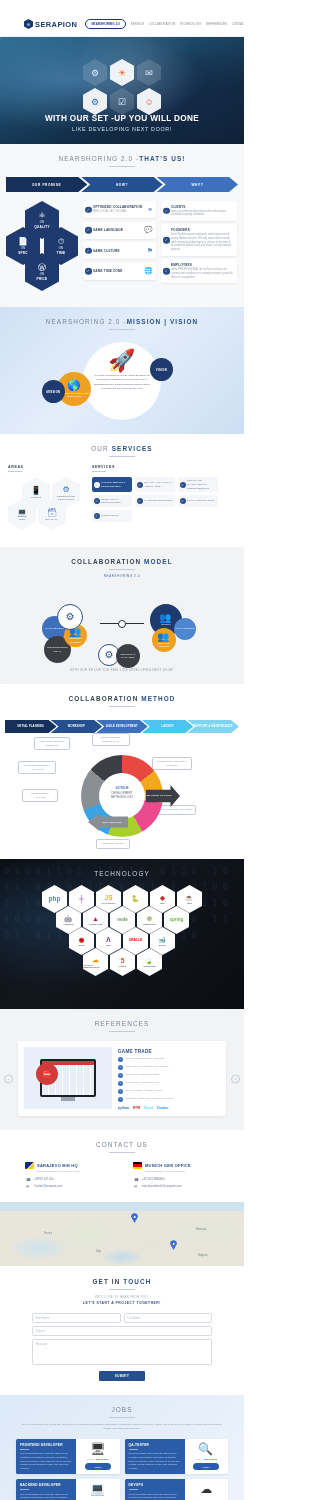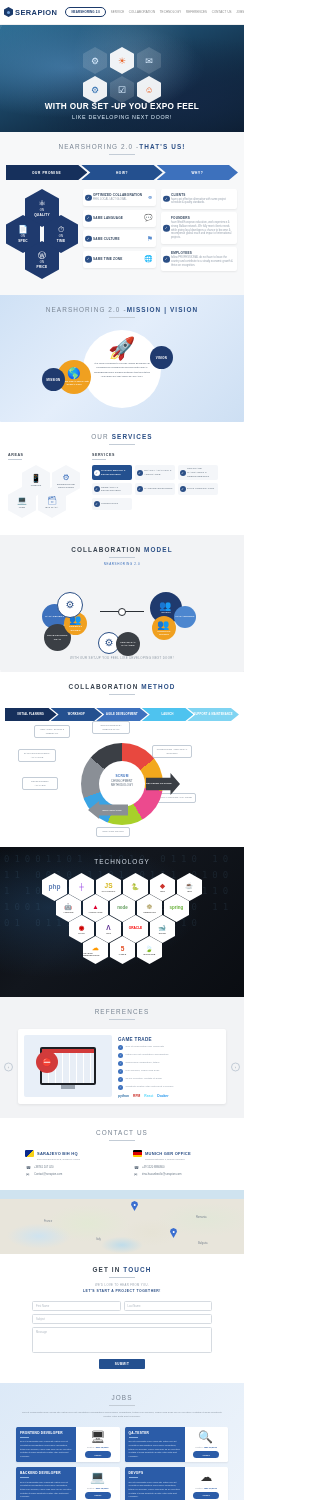--- a/index.html
+++ b/index.html
@@ -7,22 +7,23 @@
     width:244px; height:1500px; overflow:hidden;
     font-family:"Liberation Sans", sans-serif;
     background:#ffffff; color:#333;
     -webkit-font-smoothing:antialiased;
   }
   .page { width:244px; position:relative; }
 
   
   .header {
     height:25px; background:#fff; display:flex; align-items:center;
-    padding:0 4px; gap:5px; position:relative; z-index:20;
+    padding:0 24px; gap:5px; position:relative; z-index:20;
     border-bottom:1px solid #f0f0f0;
+    margin-top:12px;
   }
   .logo { display:flex; align-items:center; gap:2px; }
   .logo-mark {
     width:9px; height:10px; background:#1b3a6b;
     clip-path:polygon(50% 0%,100% 25%,100% 75%,50% 100%,0% 75%,0% 25%);
     display:flex; align-items:center; justify-content:center;
   }
   .logo-mark i { width:3px;height:3px;border-radius:50%;background:#6f9fd8; display:block;}
   .logo-text { font-size:7.5px; font-weight:bold; letter-spacing:.4px; color:#1b3a6b; }
   .nav { display:flex; align-items:center; gap:4.5px; margin-left:3px; }
@@ -457,21 +458,21 @@
     <div class="hero-figure">
       <div class="hex-cluster">
         <span class="hx">⚙</span>
         <span class="hx accent">☀</span>
         <span class="hx">✉</span>
         <span class="hx accent2">⚙</span>
         <span class="hx">☑</span>
         <span class="hx accent">☺</span>
       </div>
     </div>
-    <h1>WITH OUR SET -UP YOU EXPO FEEL</h1>
+    <h1>WITH OUR SET -UP YOU WILL DONE</h1>
     <h2>LIKE DEVELOPING NEXT DOOR!</h2>
   </div>
 
   <div class="sec s-promise">
     <div class="sec-title">
       <span>NEARSHORING 2.0 -</span><b>THAT'S US!</b>
     </div>
     <div class="rule"></div>
 
     <div class="arrows">

